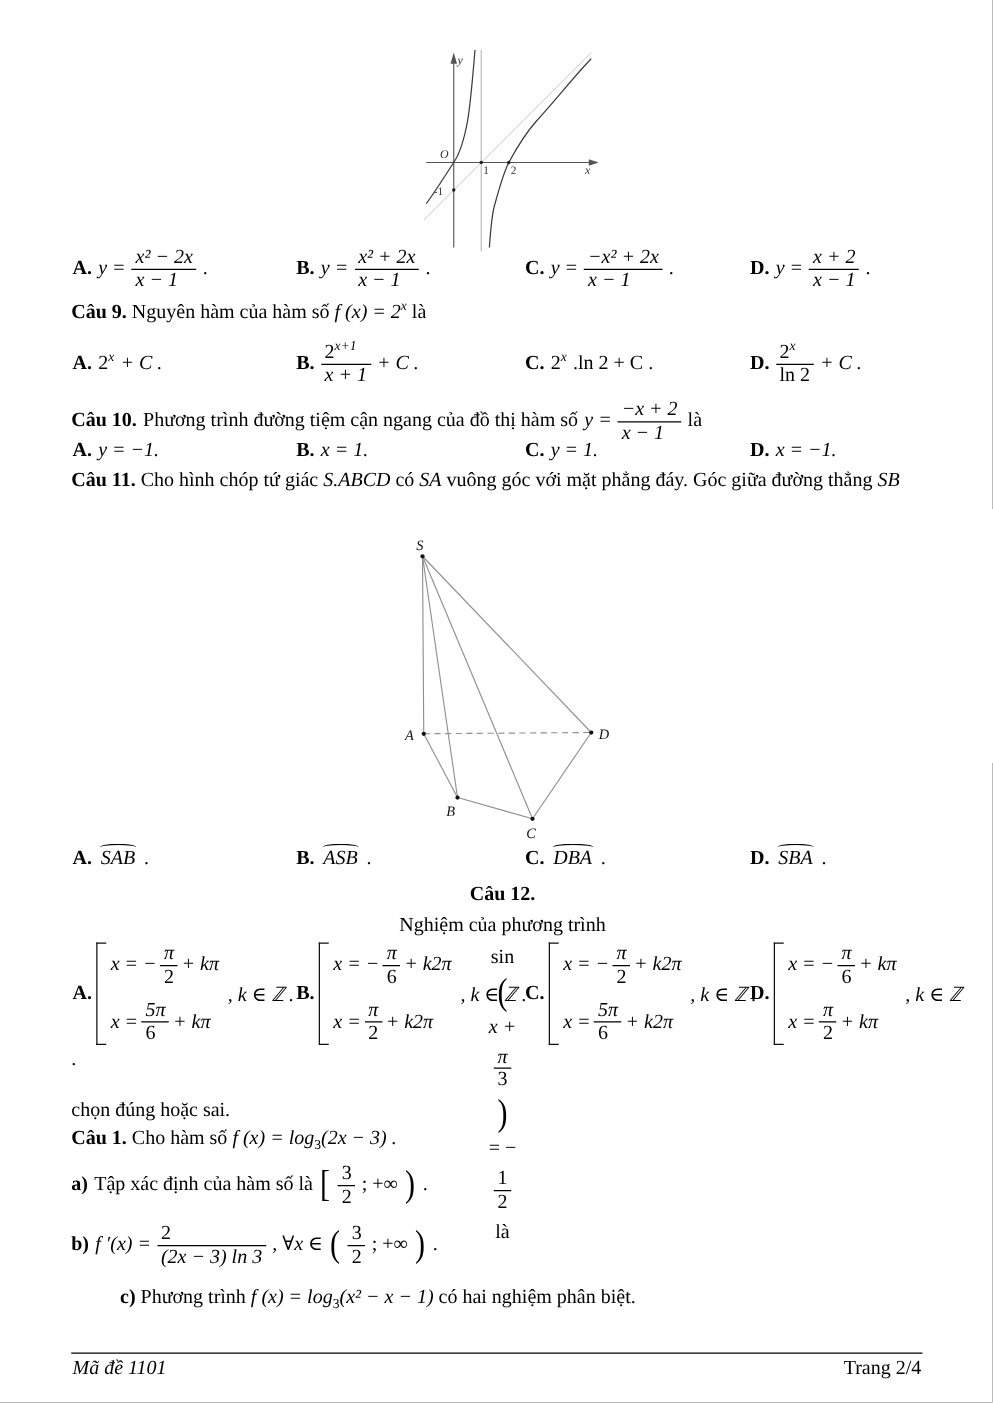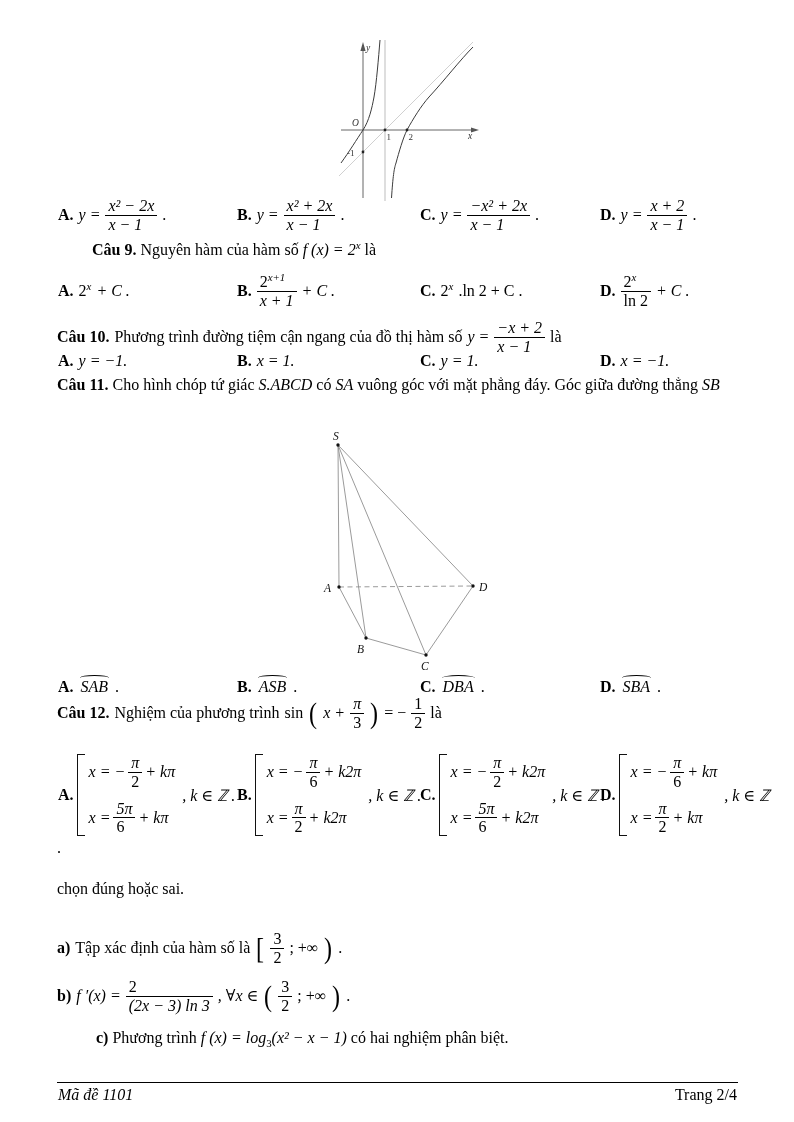--- a/index.html
+++ b/index.html
@@ -86,21 +86,21 @@
       <b class="qlbl">D.</b>
       <span class="it">y =</span>
       <span class="fr">
           <span class="n it">x + 2</span>
           <span class="d it">x − 1</span>
         </span>
       <span>.</span>
     </span>
   </div>
 
-  <div class="line" style="top:240px;margin-left:35px;">
+  <div class="line" style="top:240px;">
     <b class="qlbl">Câu 9.</b>
     <span>Nguyên hàm của hàm số</span>
     <span class="it"><span>f (x) = 2</span><sup>x</sup></span>
     <span>là</span>
   </div>
   <div class="optrow" style="top:266px;height:50px;">
     <span class="opt" style="left:58px;height:50px;">
       <b class="qlbl">A.</b>
       <span><span>2</span><sup class="it">x</sup></span>
       <span class="it">+ C .</span>
@@ -204,21 +204,21 @@
       <span class="ang">DBA</span>
       <span>.</span>
     </span>
     <span class="opt" style="left:600px;">
       <b class="qlbl">D.</b>
       <span class="ang">SBA</span>
       <span>.</span>
     </span>
   </div>
 
-  <div class="line flexline" style="top:690px;height:46px;">
+  <div class="line flexline" style="top:706px;height:46px;flex-direction:column;">
     <b class="qlbl">Câu 12.</b>
     <span>Nghiệm của phương trình</span>
     <span>sin</span>
     <span class="bigp">(</span>
     <span class="it">x +</span>
     <span class="fr">
         <span class="n it">π</span>
         <span class="d">3</span>
       </span>
     <span class="bigp">)</span>
@@ -334,20 +334,25 @@
   </div>
 
   <div class="line" style="top:838px;">
     <span>.</span>
   </div>
 
   <div class="line" style="top:879px;">
     <span>chọn đúng hoặc sai.</span>
   </div>
 
+  <div class="line" style="top:901px;">
+    <b class="qlbl">Câu 1.</b>
+    <span>Cho hàm số</span>
+    <span><span class="it">f (x) = log</span><sub>3</sub><span class="it">(2x − 3) .</span></span>
+  </div>
 
   <div class="line flexline" style="top:926px;height:44px;">
     <b class="qlbl">a)</b>
     <span>Tập xác định của hàm số là</span>
     <span class="bigp">[</span>
     <span class="fr">
         <span class="n">3</span>
         <span class="d">2</span>
       </span>
     <span>; +∞</span>

